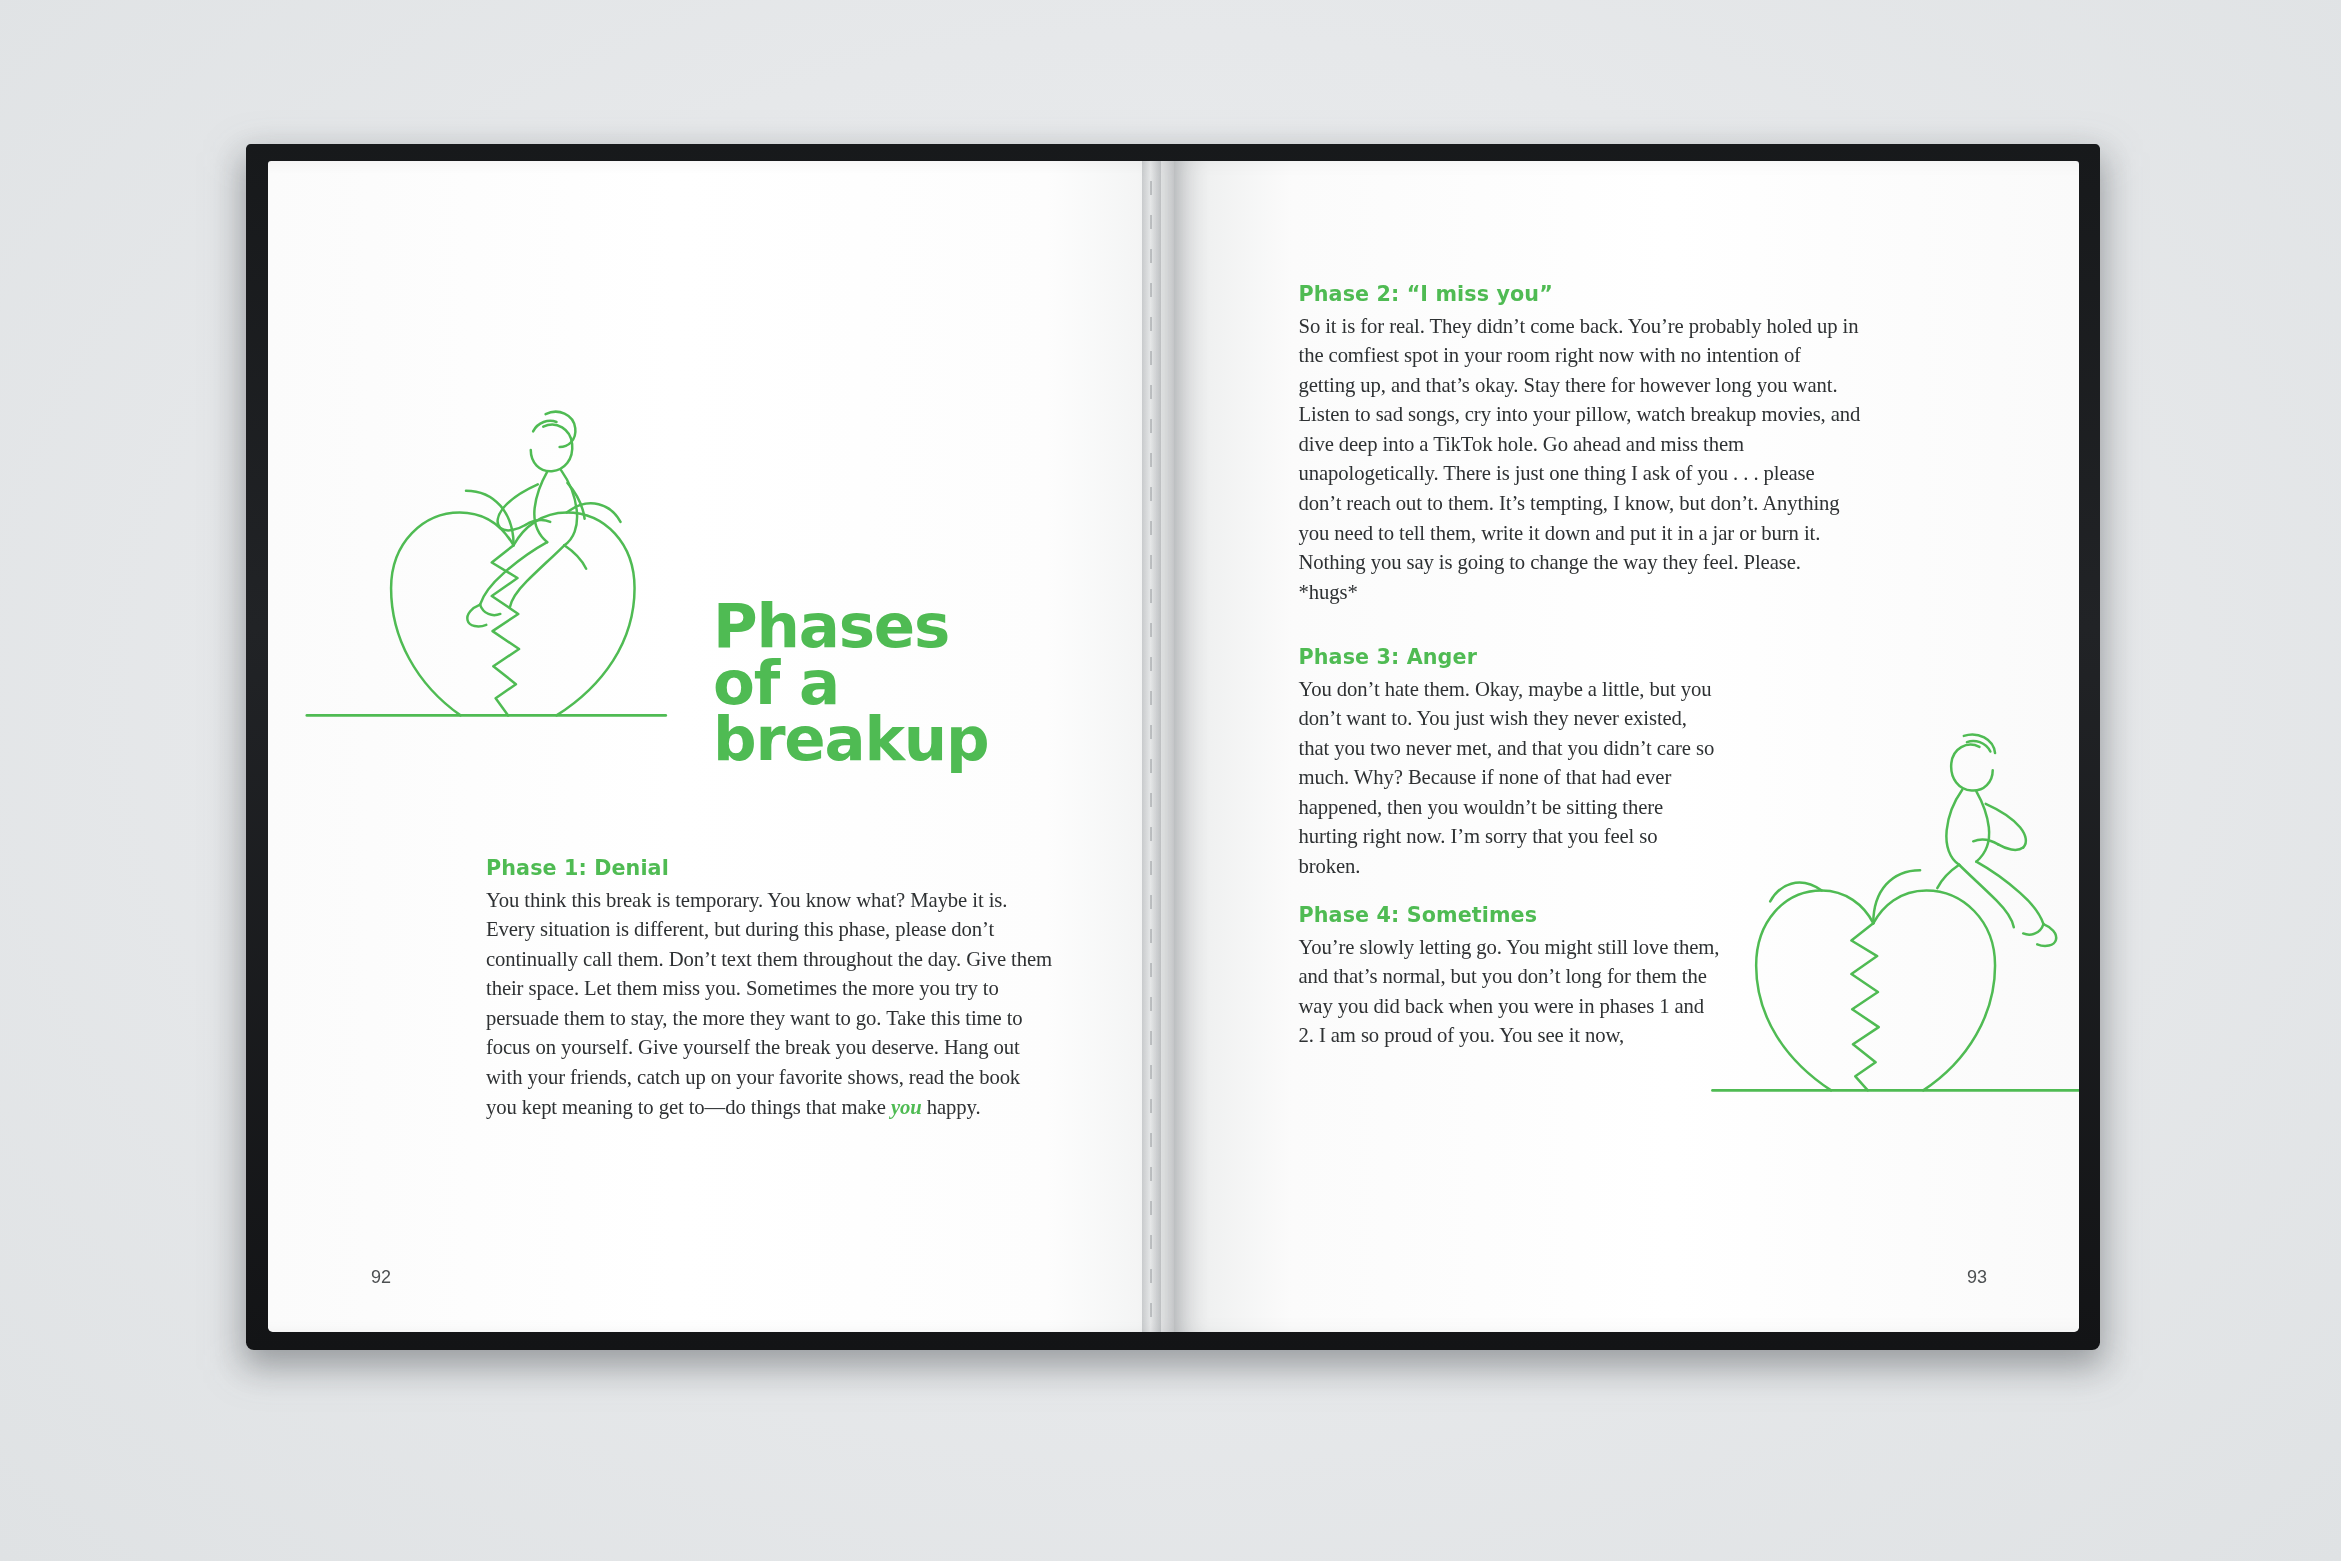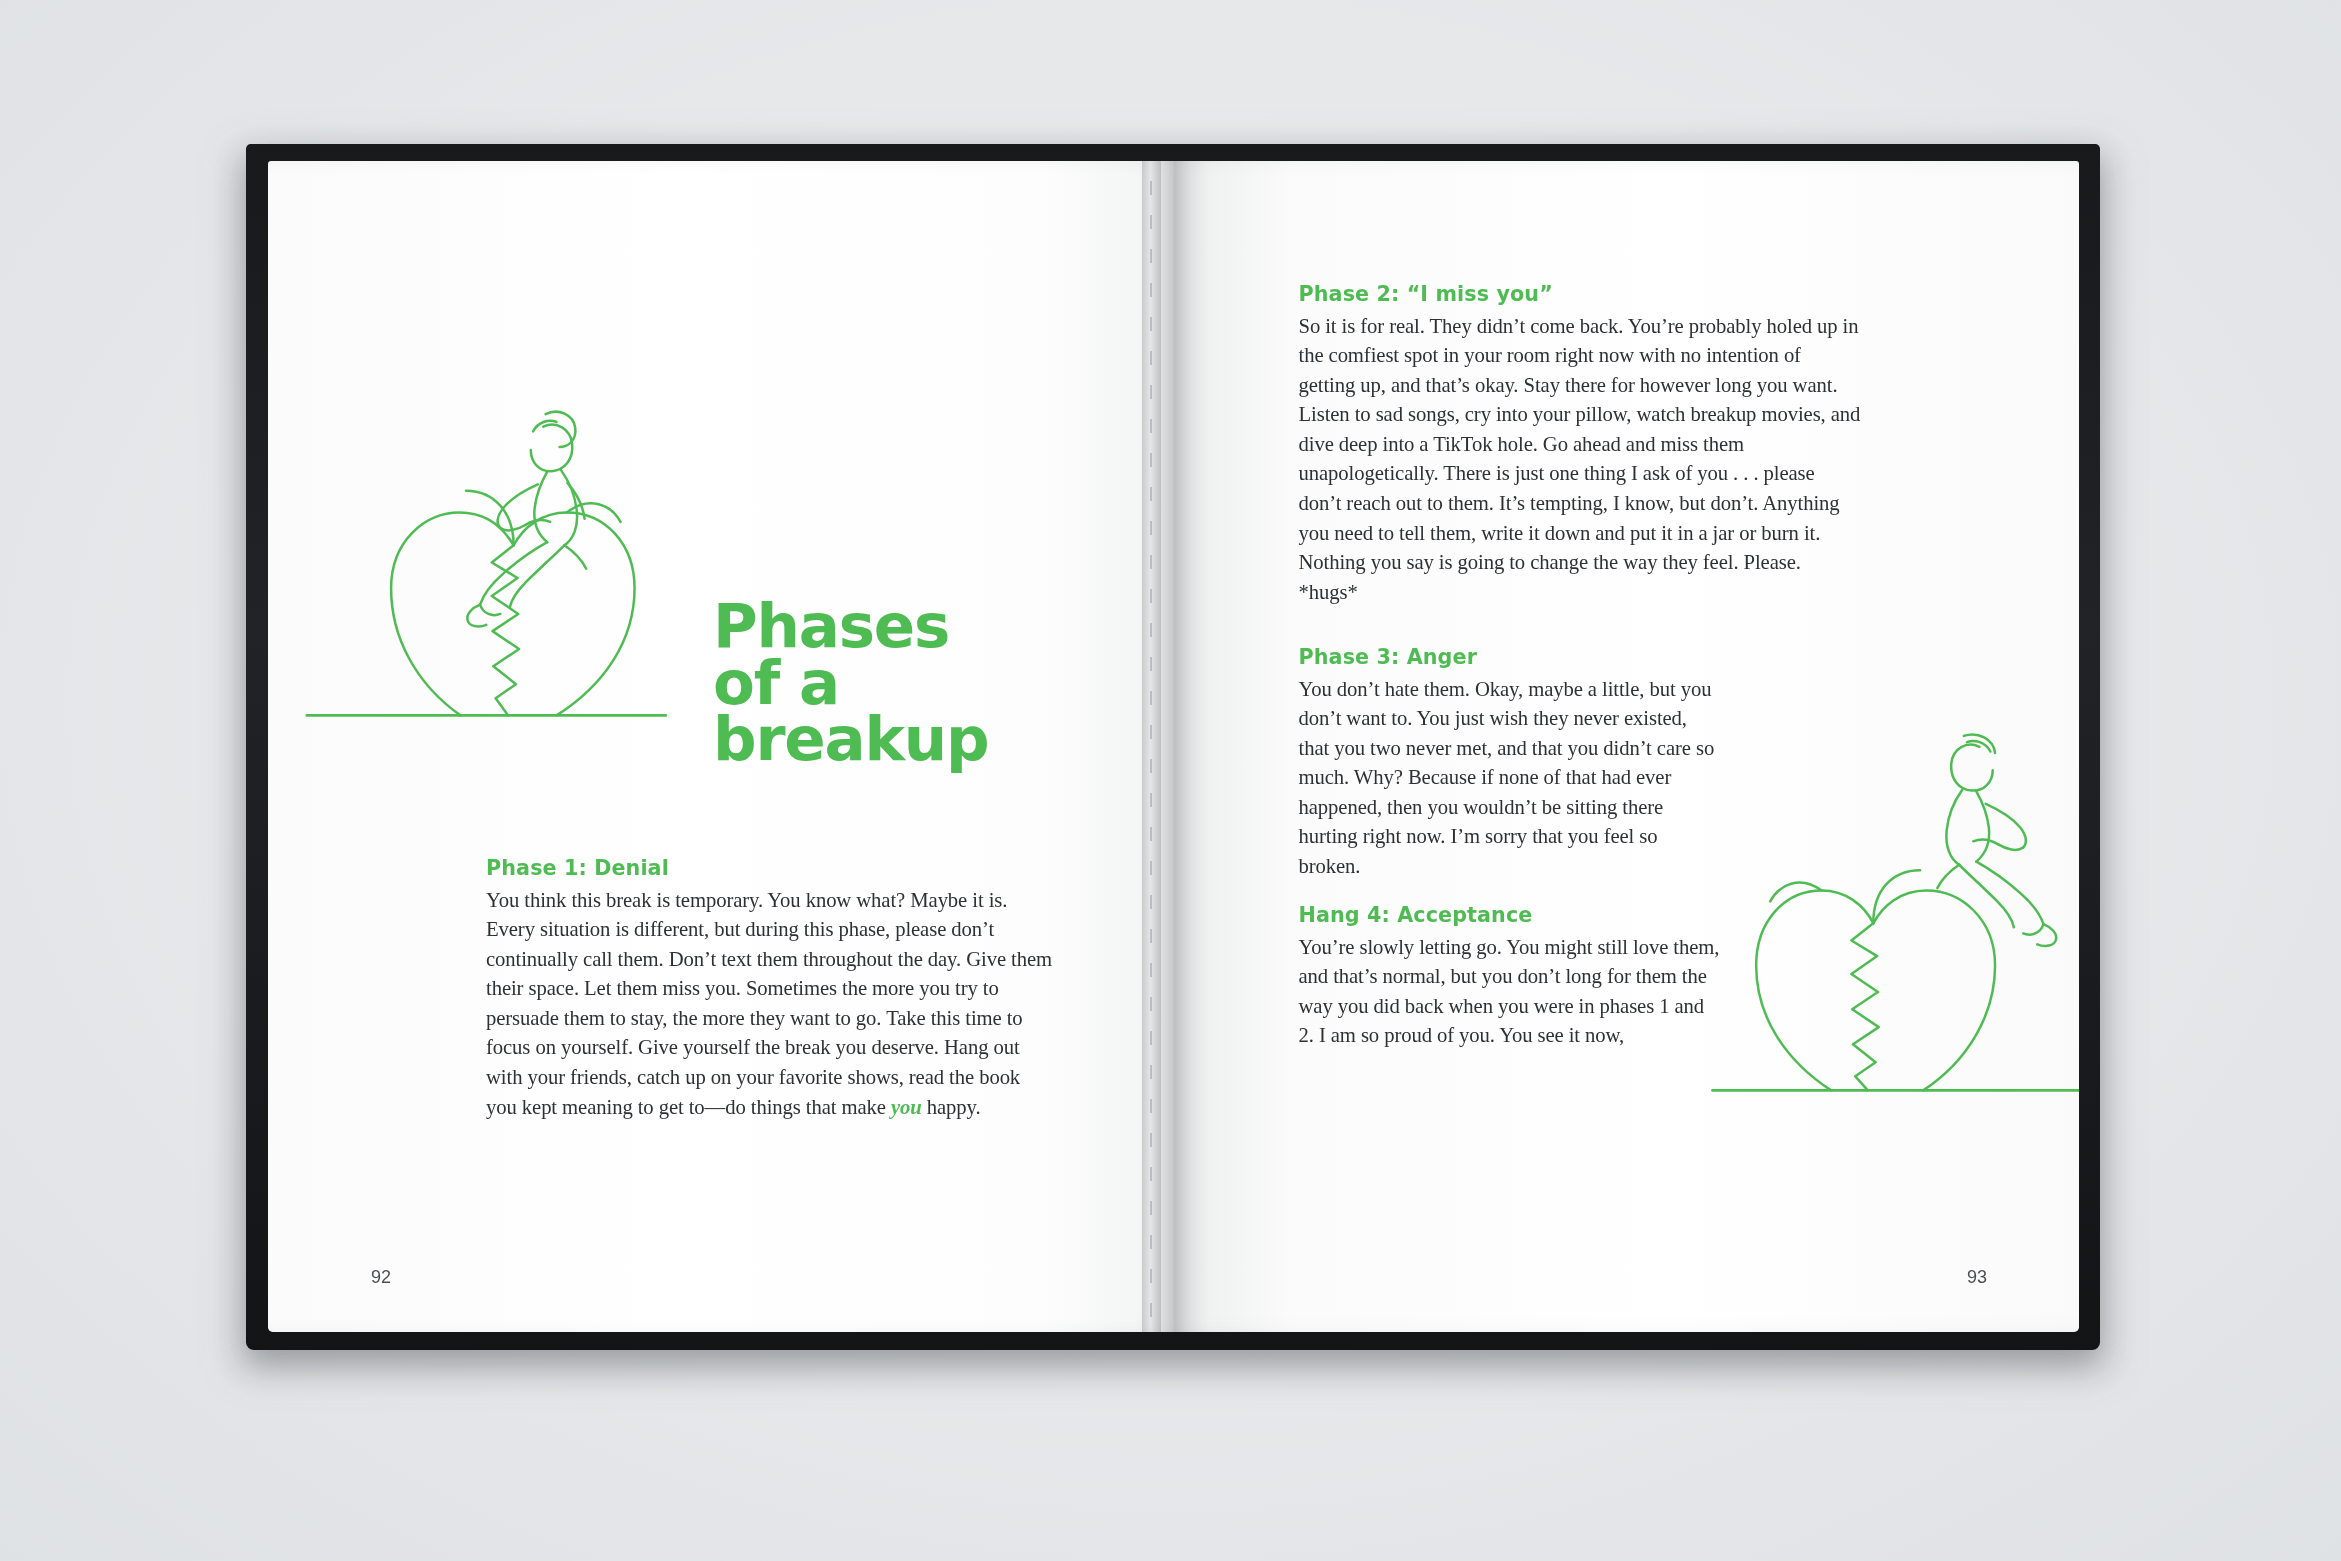--- a/index.html
+++ b/index.html
@@ -298,21 +298,21 @@
             <h2 class="section-head">Phase 2: “I miss you”</h2>
             <p class="body-text">So it is for real. They didn’t come back. You’re probably holed up in the comfiest spot in your room right now with no intention of getting up, and that’s okay. Stay there for however long you want. Listen to sad songs, cry into your pillow, watch breakup movies, and dive deep into a TikTok hole. Go ahead and miss them unapologetically. There is just one thing I ask of you . . . please don’t reach out to them. It’s tempting, I know, but don’t. Anything you need to tell them, write it down and put it in a jar or burn it. Nothing you say is going to change the way they feel. Please. *hugs*</p>
           </div>
 
           <div class="blk-p3">
             <h2 class="section-head">Phase 3: Anger</h2>
             <p class="body-text">You don’t hate them. Okay, maybe a little, but you don’t want to. You just wish they never existed, that you two never met, and that you didn’t care so much. Why? Because if none of that had ever happened, then you wouldn’t be sitting there hurting right now. I’m sorry that you feel so broken.</p>
           </div>
 
           <div class="blk-p4">
-            <h2 class="section-head">Hang 4: Acceptance</h2>
+            <h2 class="section-head">Phase 4: Sometimes</h2>
             <p class="body-text">You’re slowly letting go. You might still love them, and that’s normal, but you don’t long for them the way you did back when you were in phases 1 and 2. I am so proud of you. You see it now,</p>
           </div>
 
         </div>
 
         <div class="folio folio-right">93</div>
       </div>
 
     </div>
 

